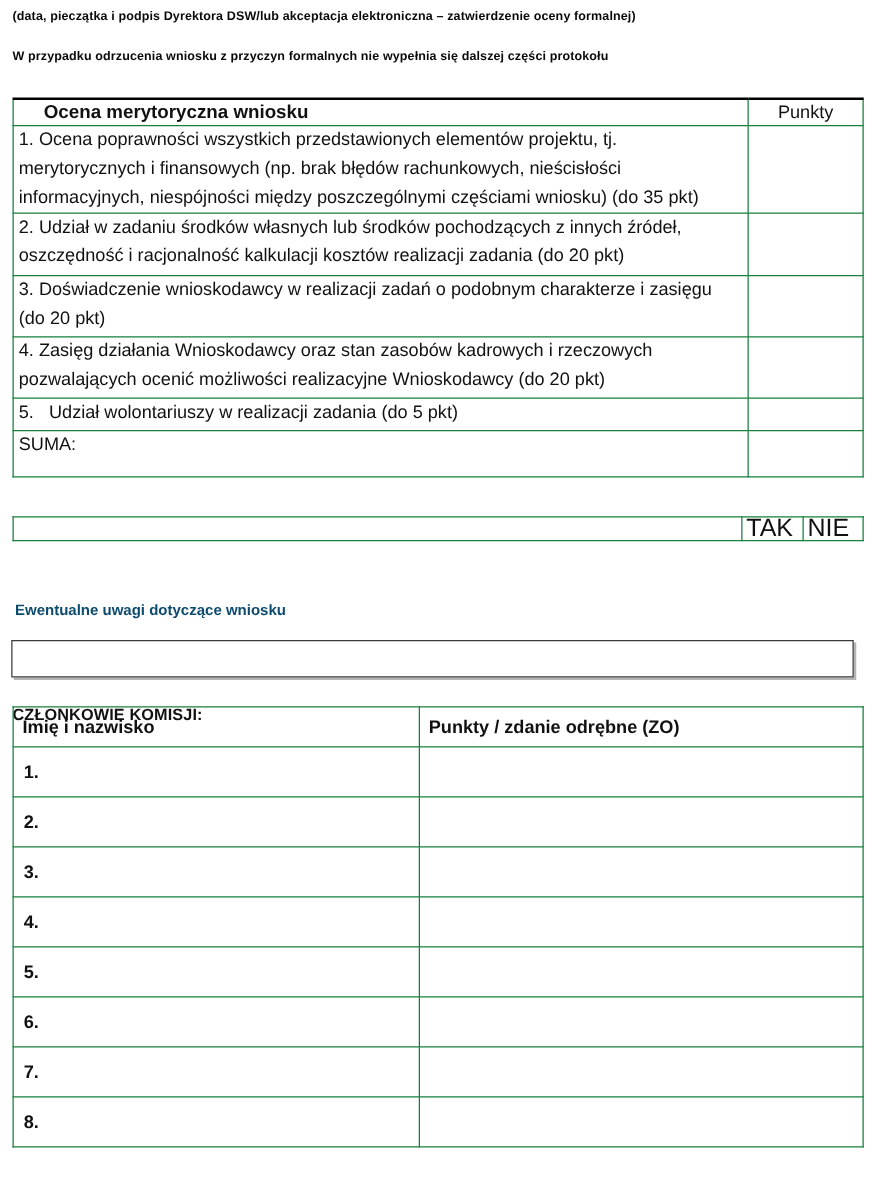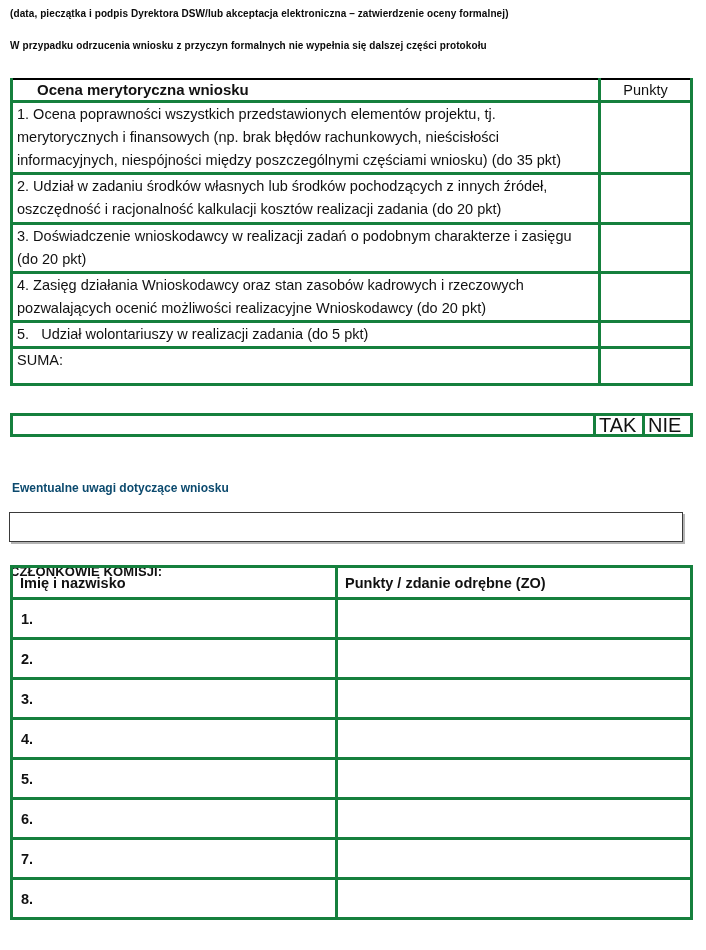--- a/index.html
+++ b/index.html
@@ -9,21 +9,21 @@
     font-family:"Liberation Sans", sans-serif; color:#111;
     -webkit-font-smoothing:antialiased;
   }
   .abs { position:absolute; }
 
   
   .note { font-size:10px; font-weight:bold; color:#0a0a0a; letter-spacing:0.1px; }
 
   
   table { border-collapse:collapse; table-layout:fixed; width:680px; }
-  td { border:3px solid #15803d; vertical-align:top; overflow:hidden; }
+  td { border:1px solid #15803d; vertical-align:top; overflow:hidden; }
   .cell-text { display:block; white-space:pre-wrap; }
 
   
   .t1 td { font-size:14.5px; line-height:23px; padding:0 4px; }
   .t1 tr.hdr td { height:21px; line-height:20px; border-top:2px solid #000; }
   .t1 .title { font-weight:bold; font-size:15px;margin-left:20px; }
   .t1 .pts-hdr { text-align:center; font-size:14.5px; }
   .t1 tr.r1 td { height:70px; }
   .t1 tr.r2 td { height:50px; }
   .t1 tr.r3 td { height:49px; }

